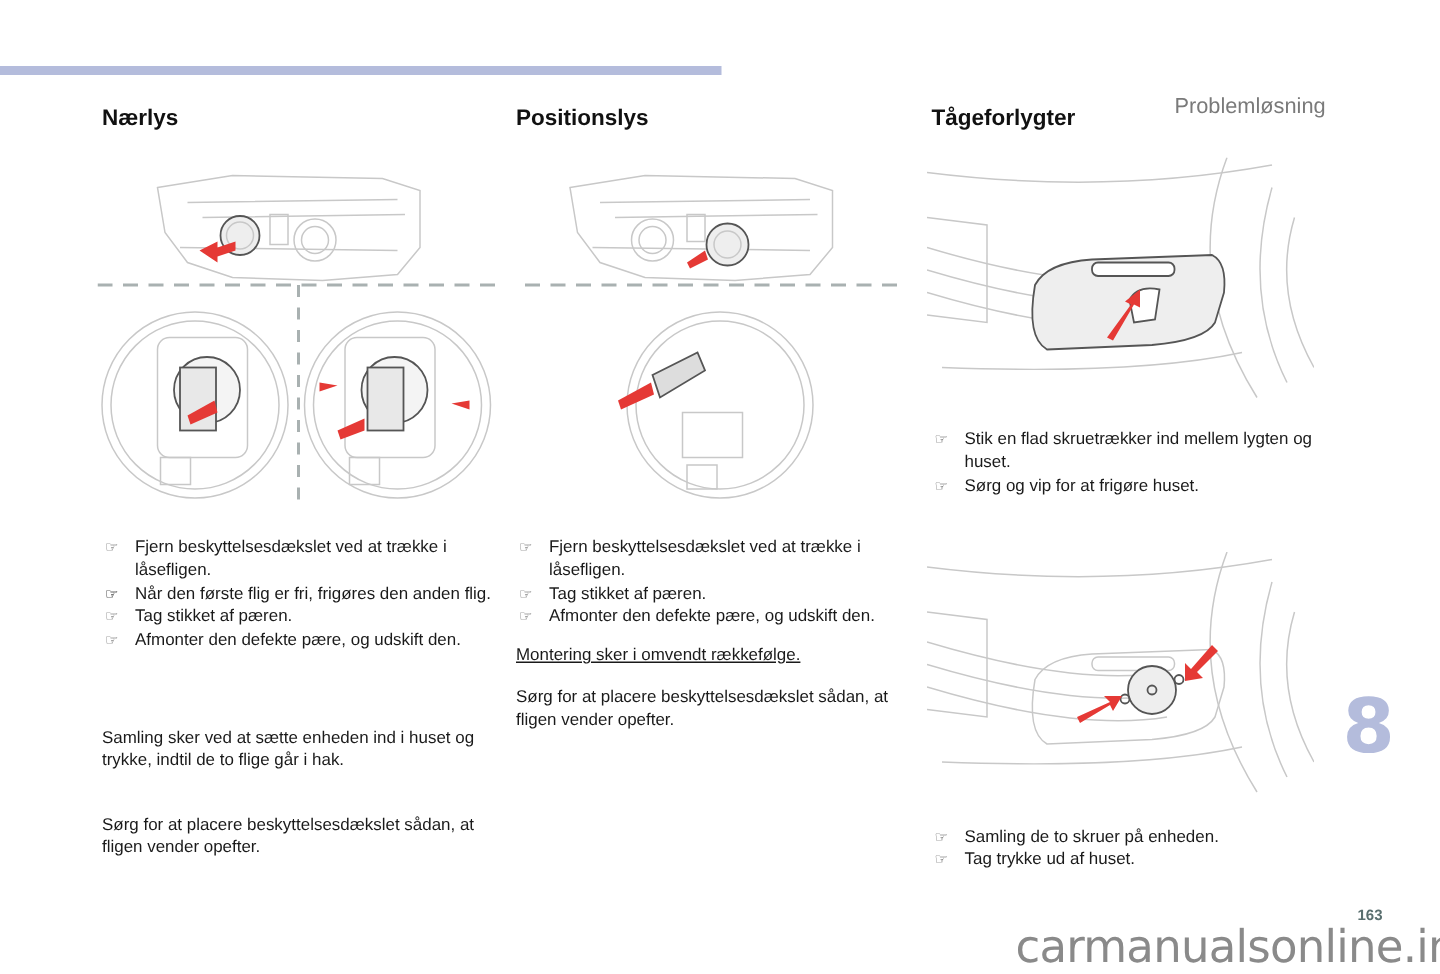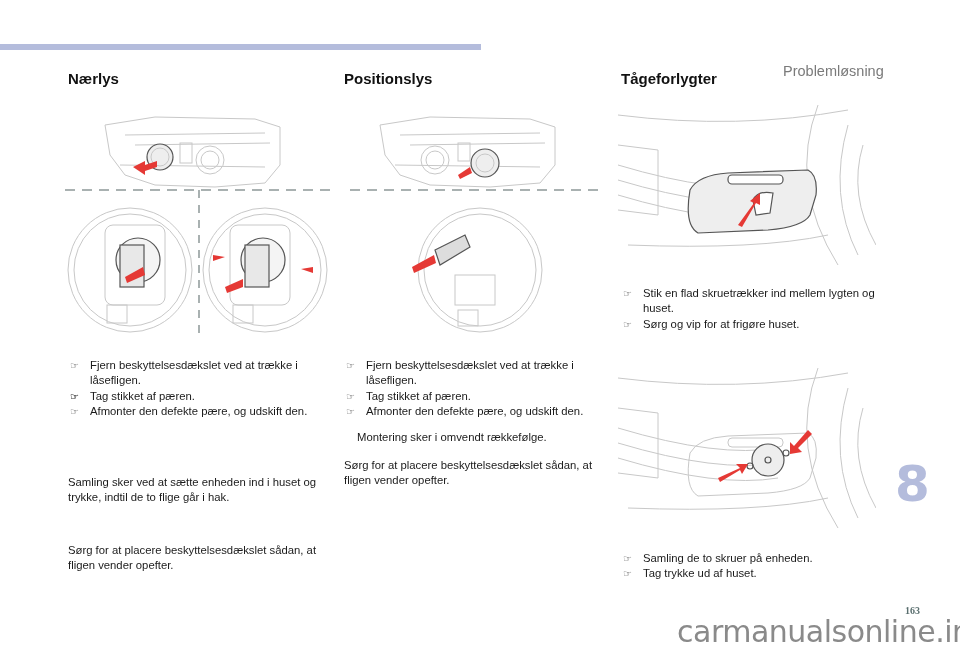--- a/index.html
+++ b/index.html
@@ -9,21 +9,21 @@
   .section-title { position:absolute; top:63px; font-size:14.5px; color:#7a7a7a; }
   .col-heading { position:absolute; top:70px; font-size:15px; font-weight:bold; color:#111; }
   .illus { position:absolute; }
   .illus svg { display:block; }
   .text-block { position:absolute; font-size:11.3px; line-height:15.4px; color:#1a1a1a; }
   .bullets { list-style:none; margin:0; padding:0; }
   .bullets li { position:relative; padding-left:20px; }
   .bullets li .bullet { position:absolute; left:0; top:0; color:#555; font-size:10px; }
   .para { margin:0; }
   .chapter-num { position:absolute; left:895px; top:455px; font-size:50px; font-weight:bold; color:#b4bcdc; font-family:"DejaVu Sans", sans-serif; }
-  .page-num { position:absolute; left:905px; top:605px; font-size:10px; font-weight:bold; color:#5a6f6f;font-family:Liberation Serif, serif; }
+  .page-num { position:absolute; left:905px; top:605px; font-size:10px; font-weight:bold; color:#5a6f6f; }
   .watermark { position:absolute; left:677px; top:614px; font-size:30px; color:#8a8a8a; font-family:"DejaVu Sans", sans-serif; letter-spacing:-0.5px; }
   .gray { stroke:#c8c8c8; fill:none; stroke-width:1; }
   .dark { stroke:#555; fill:none; stroke-width:1.2; }
   .dash { stroke:#a9b1b1; stroke-width:2; stroke-dasharray:10 7; }
   .red { fill:#e53935; }
 </style>
 </head>
 <body>
 
 <div class="topbar"></div>
@@ -68,26 +68,26 @@
     <polygon class="red" points="148,150 160,152 148,156"></polygon>
     <polygon class="red" points="248,162 236,164 248,168"></polygon>
     <polygon class="red" points="160,182 178,174 178,182 162,188"></polygon>
   </svg>
 </div>
 
 <div class="text-block" style="left:70px; top:358px; width:265px;">
   <ul class="bullets">
     <li><span class="bullet">☞</span><span>Fjern beskyttelsesdækslet ved at trække i låsefligen.</span></li>
     <li><span class="bullet">☞</span></li>
-    <li><span class="bullet">☞</span></li>
+    <li><span class="bullet">☞</span><span>Når den første flig er fri, frigøres den anden flig.</span></li>
     <li><span class="bullet">☞</span><span>Tag stikket af pæren.</span></li>
     <li><span class="bullet">☞</span><span>Afmonter den defekte pære, og udskift den.</span></li>
   </ul>
 </div>
-<p class="text-block para" style="left:68px; top:475px; width:265px;">Samling sker ved at sætte enheden ind i huset og trykke, indtil de to flige går i hak.</p>
+<p class="text-block para" style="left:68px; top:485px; width:265px;">Samling sker ved at sætte enheden ind i huset og trykke, indtil de to flige går i hak.</p>
 <p class="text-block para" style="left:68px; top:543px; width:265px;">Sørg for at placere beskyttelsesdækslet sådan, at fligen vender opefter.</p>
 
 <div class="col-heading" style="left:344px;">Positionslys</div>
 
 <div class="illus" style="left:340px; top:105px;">
   <svg width="270" height="230" viewBox="0 0 270 230">
     <g>
       <path class="gray" d="M40 20 L90 12 L190 14 L215 22 L215 60 L200 78 L150 82 L90 80 L60 70 L45 50 Z"></path>
       <path class="gray" d="M60 30 L200 28 M70 40 L205 38 M55 60 L200 62"></path>
       <circle class="gray" cx="95" cy="55" r="14"></circle>
@@ -109,21 +109,21 @@
   </svg>
 </div>
 
 <div class="text-block" style="left:346px; top:358px; width:265px;">
   <ul class="bullets">
     <li><span class="bullet">☞</span><span>Fjern beskyttelsesdækslet ved at trække i låsefligen.</span></li>
     <li><span class="bullet">☞</span><span>Tag stikket af pæren.</span></li>
     <li><span class="bullet">☞</span><span>Afmonter den defekte pære, og udskift den.</span></li>
   </ul>
 </div>
-<p class="text-block para" style="left:357px; top:430px; width:265px;">Montering sker i omvendt rækkefølge.</p>
+<p class="text-block para" style="left:344px; top:430px; width:265px;text-decoration:underline;">Montering sker i omvendt rækkefølge.</p>
 <p class="text-block para" style="left:344px; top:458px; width:265px;">Sørg for at placere beskyttelsesdækslet sådan, at fligen vender opefter.</p>
 
 <div class="col-heading" style="left:621px;">Tågeforlygter</div>
 
 <div class="illus" style="left:618px; top:105px;">
   <svg width="258" height="165" viewBox="0 0 258 165">
     <g>
       <path class="gray" d="M0 10 Q120 25 230 5"></path>
       <path class="gray" d="M0 40 L40 45 L40 110 L0 105"></path>
       <path class="gray" d="M0 60 Q100 90 160 80 M0 75 Q100 105 160 95 M0 90 Q100 120 160 110"></path>

